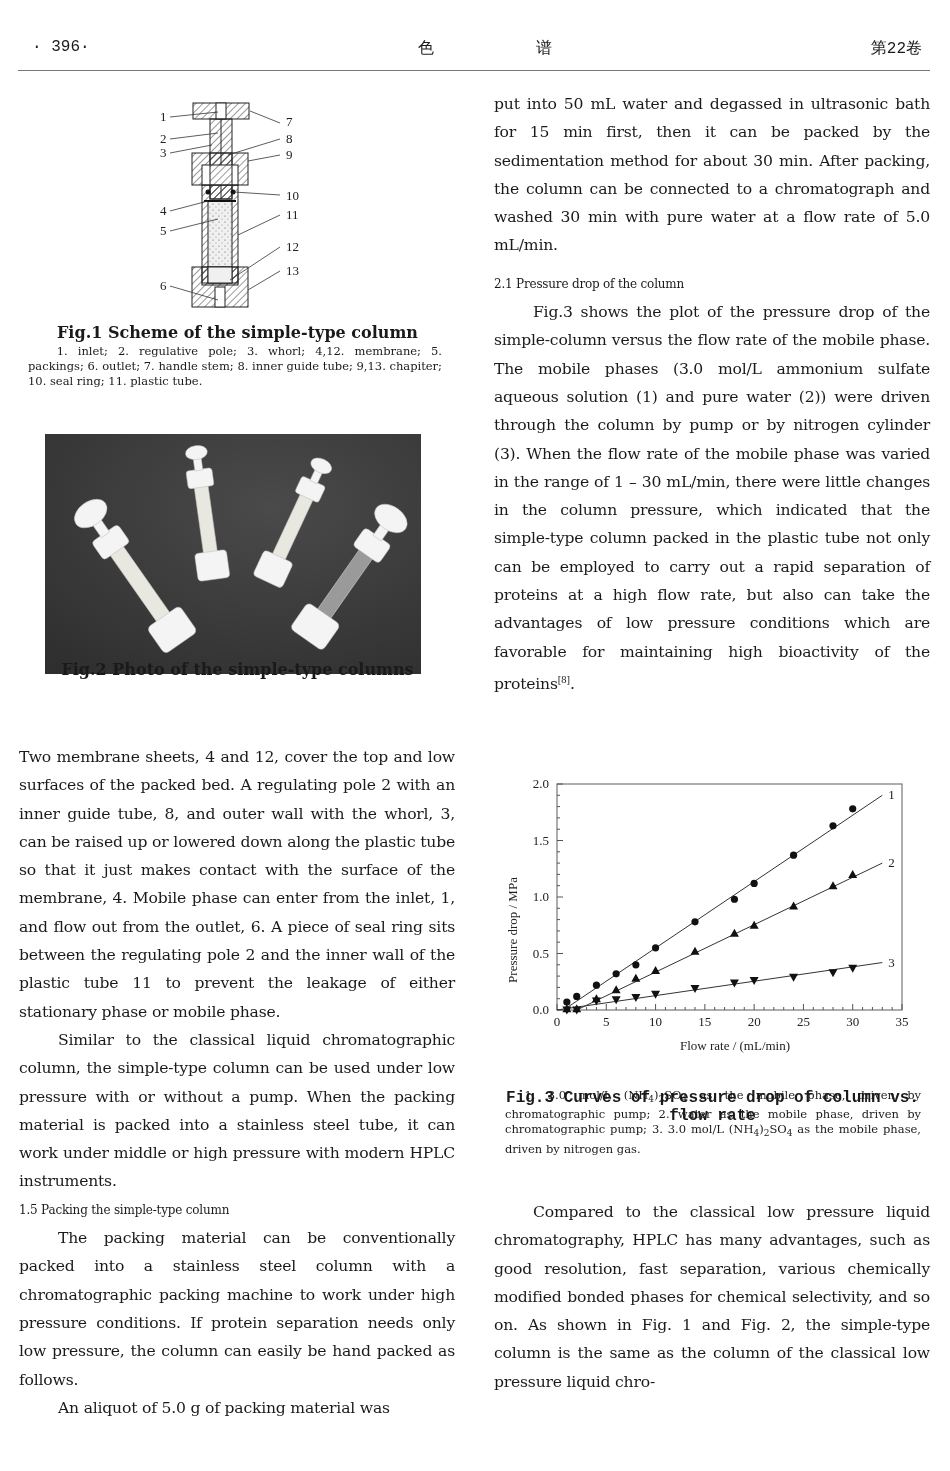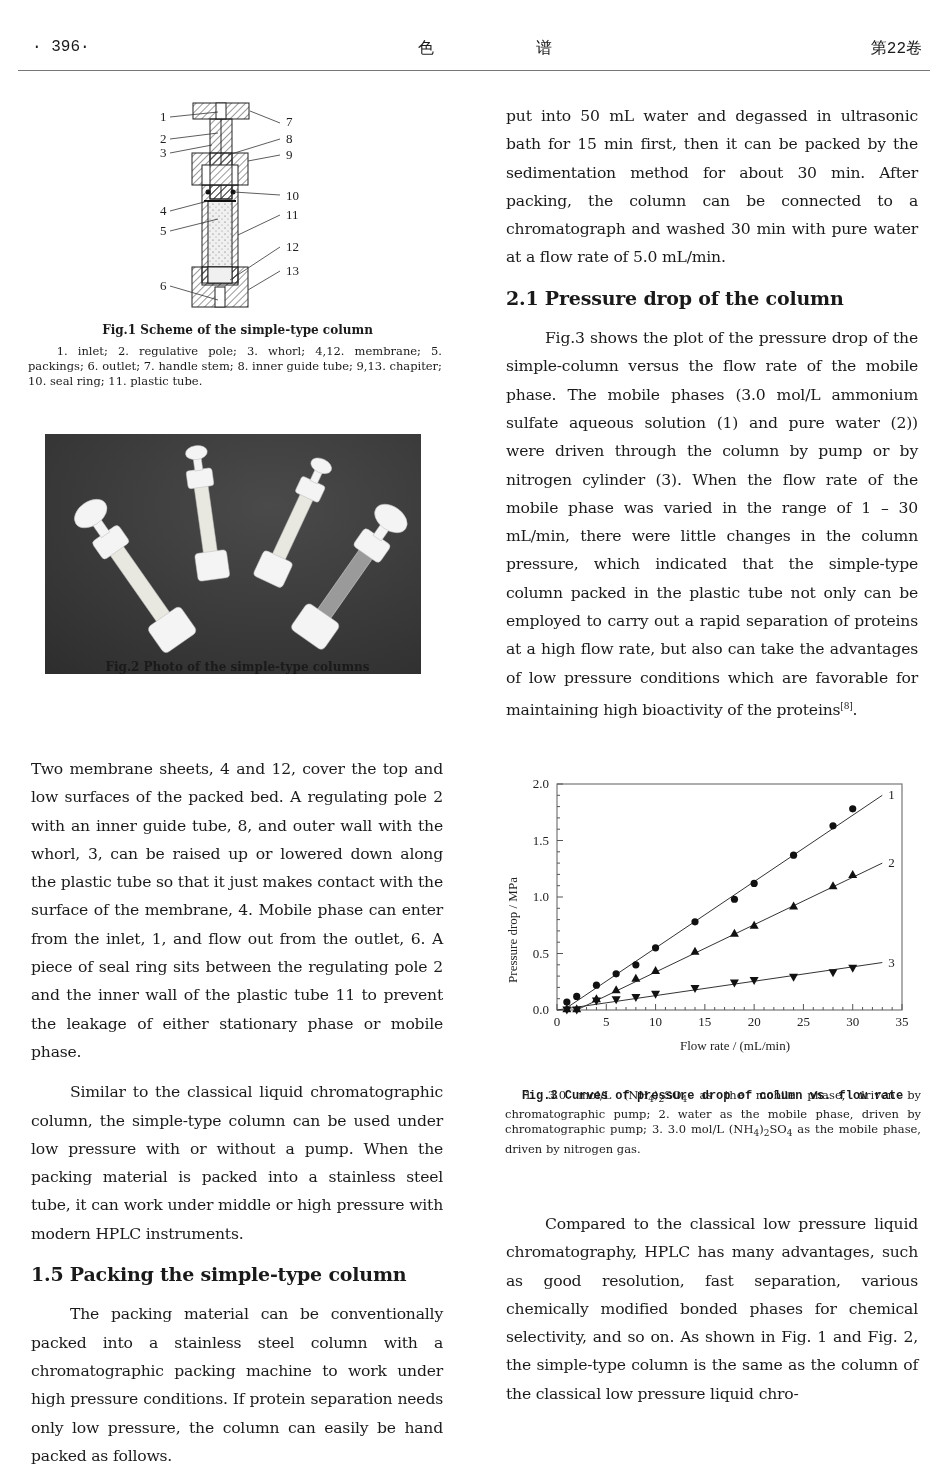--- a/index.html
+++ b/index.html
@@ -4,25 +4,25 @@
 <style>
   html, body { margin:0; padding:0; background:#fff; }
   body { width:950px; height:1471px; position:relative; overflow:hidden; font-family:"DejaVu Serif", serif; color:#1a1a1a; }
   .hdr { position:absolute; left:12px; top:38px; width:950px; height:30px; font-family:Liberation Mono, monospace; font-size:16px; }
   .hdr .pg { position:absolute; left:20px; top:0; }
   .hdr .jt1 { position:absolute; left:406px; top:0; }
   .hdr .jt2 { position:absolute; left:524px; top:0; }
   .hdr .vol { position:absolute; right:40px; top:0;margin-left:6px; }
   .rule { position:absolute; left:18px; width:912px; top:70px; height:1px; background:#777; }
   .col { position:absolute; font-size:15.6px; line-height:28.3px; text-align:justify; font-family:"DejaVu Serif", serif; letter-spacing:-0.2px; }
-  .col p { margin:12px; }
+  .col p { margin:0; }
   .ind { text-indent:2.5em; }
   .h1 { font-weight:bold; font-size:17.5px; }
-  .h2 { font-weight:bold; font-size:19px; }
-  .figcap { font-weight:bold; font-size:12px; text-align:center; }
+  .h2 { font-weight:normal; font-size:12px; }
+  .figcap { font-weight:bold; font-size:16px; text-align:center; }
   .legend { font-size:11.5px; line-height:15px; text-align:justify; }
   .photo { position:absolute; left:45px; top:434px; width:376px; height:240px; background:#3d3d3d; overflow:hidden; }
   sup { font-size:9px; }
   sub { font-size:9px; }
   svg text { font-family:"Liberation Serif", serif; }
 </style>
 </head>
 <body>
 
 <div class="hdr">

